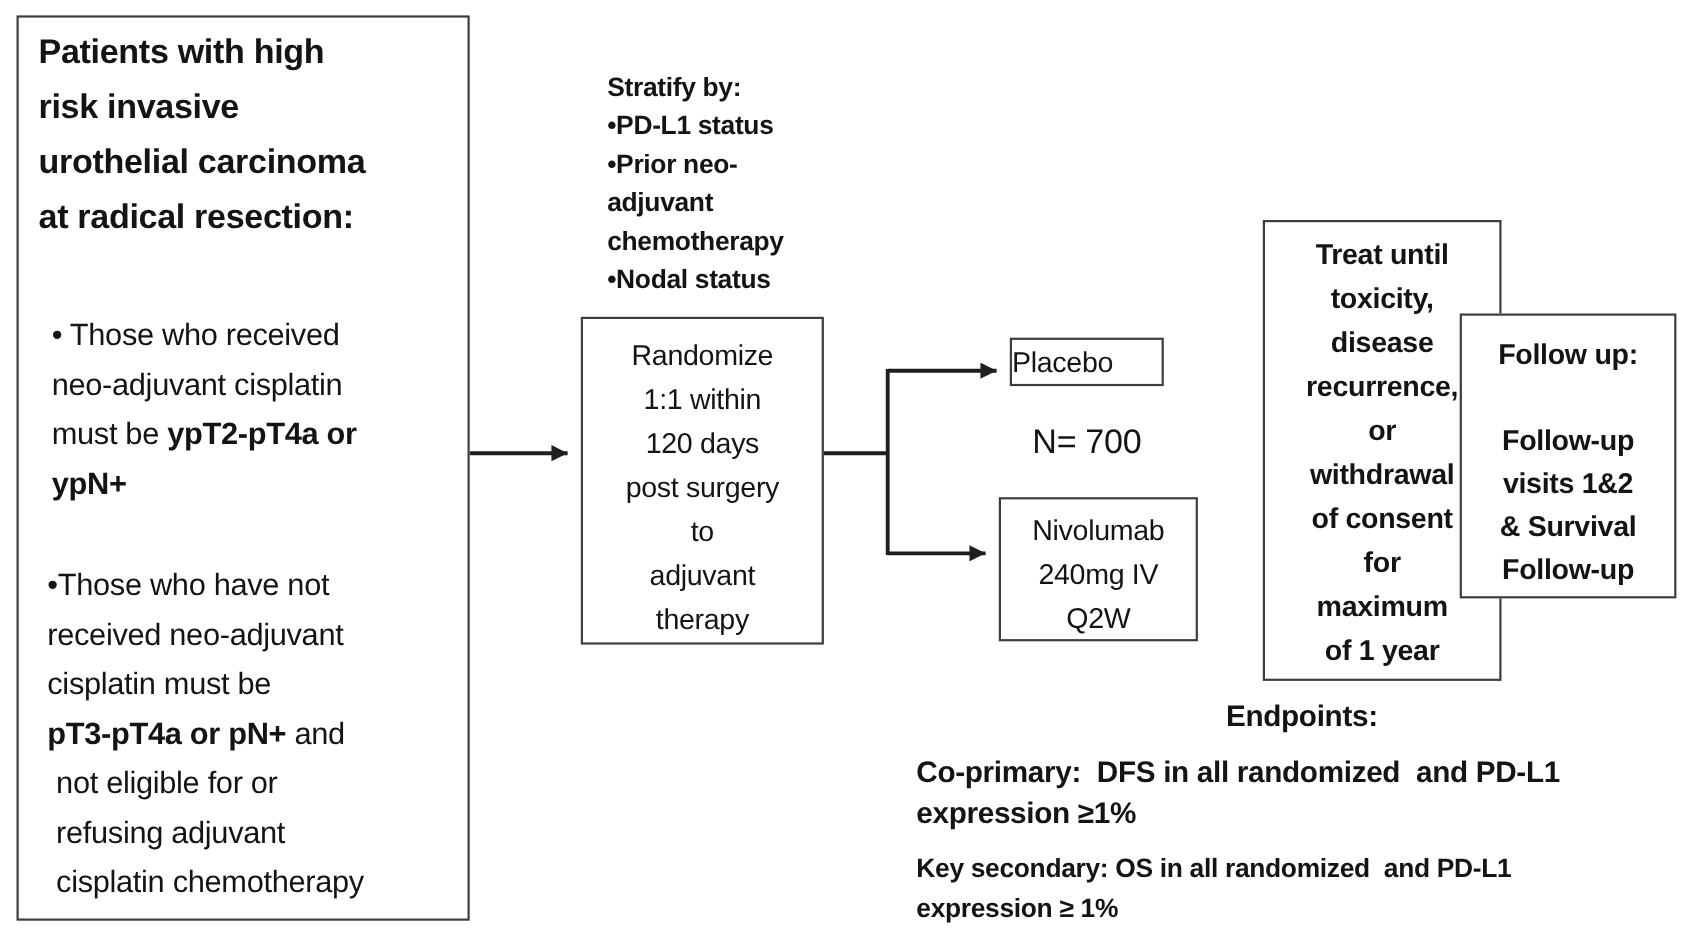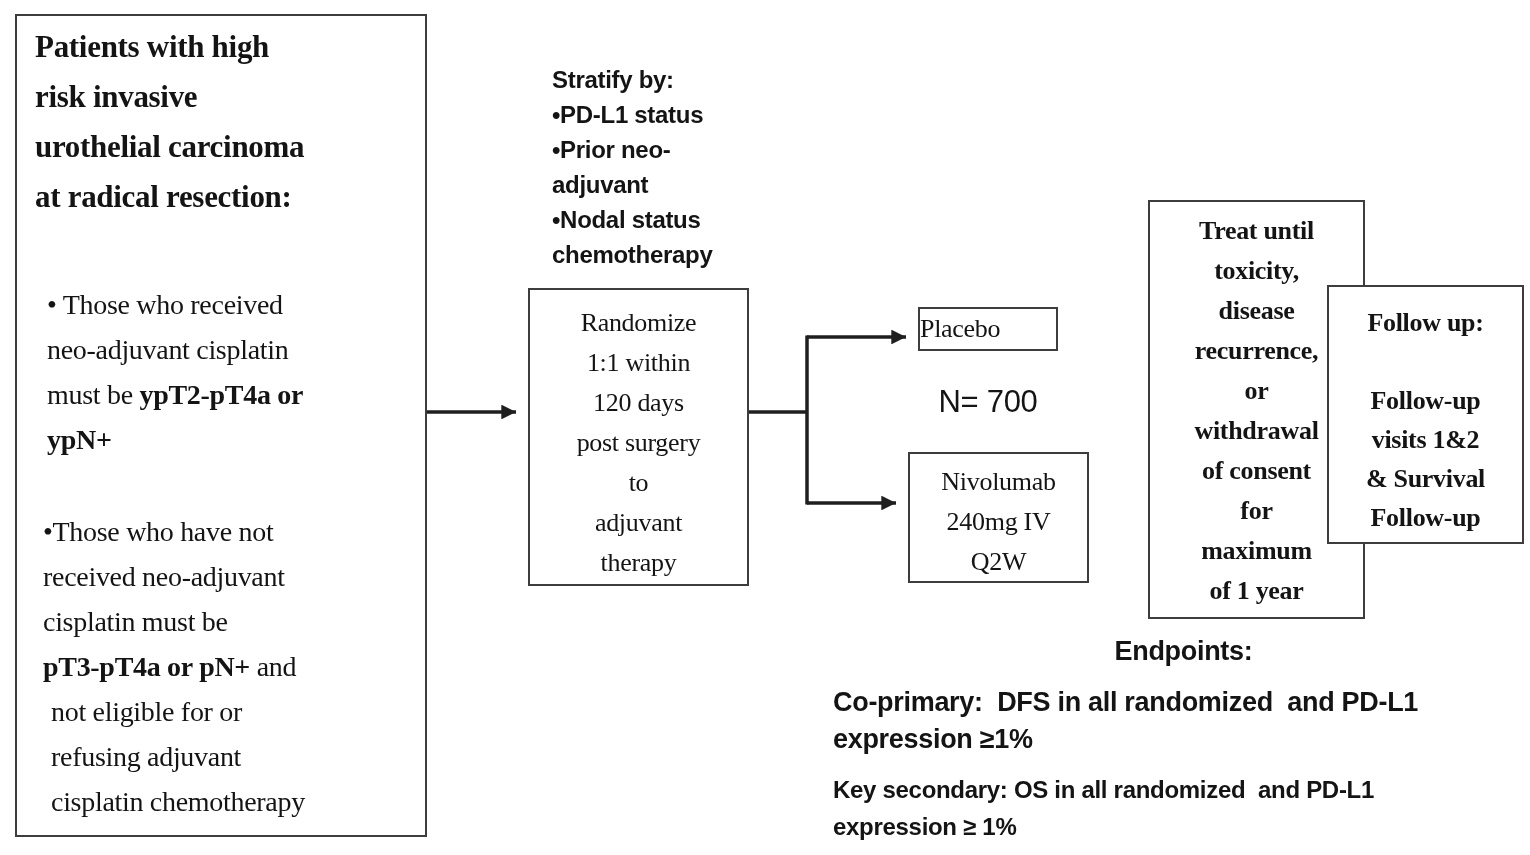--- a/index.html
+++ b/index.html
@@ -5,21 +5,20 @@
   html,body { margin:0; padding:0; background:#ffffff; }
   .stage {
     position:relative; width:1530px; height:855px; background:#ffffff;
     font-family:"Liberation Sans", sans-serif; color:#141414;
     letter-spacing:-0.3px; overflow:hidden;
   }
   .abs { position:absolute; }
   .box {
     position:absolute; background:#ffffff; border:2px solid #3d3d3d;
     box-sizing:border-box;
-    font-family:Liberation Serif, serif;
   }
   .b { font-weight:bold; }
   .connectors { position:absolute; left:0; top:0; width:1530px; height:855px; }
 
   
   #elig { left:15px; top:14px; width:412px; height:823px; }
   #elig-title { position:absolute; left:18px; top:6px; font-size:31px; font-weight:bold; line-height:50px; white-space:nowrap; }
   #elig-b1 { position:absolute; left:30px; top:266px; font-size:28px; line-height:45px; white-space:nowrap; }
   #elig-b2a { position:absolute; left:26px; top:493px; font-size:28px; line-height:45px; white-space:nowrap; }
   #elig-b2b { position:absolute; left:34px; top:673px; font-size:28px; line-height:45px; white-space:nowrap; }
@@ -92,22 +91,22 @@
         <div class="ln"><span>refusing adjuvant</span></div>
         <div class="ln"><span>cisplatin chemotherapy</span></div>
       </div>
   </div>
 
   <div class="abs" id="stratify">
       <div class="ln">Stratify by:</div>
       <div class="ln">•PD-L1 status</div>
       <div class="ln">•Prior neo-</div>
       <div class="ln">adjuvant</div>
+      <div class="ln">chemotherapy</div>
       <div class="ln">•Nodal status</div>
-      <div class="ln">chemotherapy</div>
     </div>
 
   <div class="box" id="rand">
       <div class="ln">Randomize</div>
       <div class="ln">1:1 within</div>
       <div class="ln">120 days</div>
       <div class="ln">post surgery</div>
       <div class="ln">to</div>
       <div class="ln">adjuvant</div>
       <div class="ln">therapy</div>

